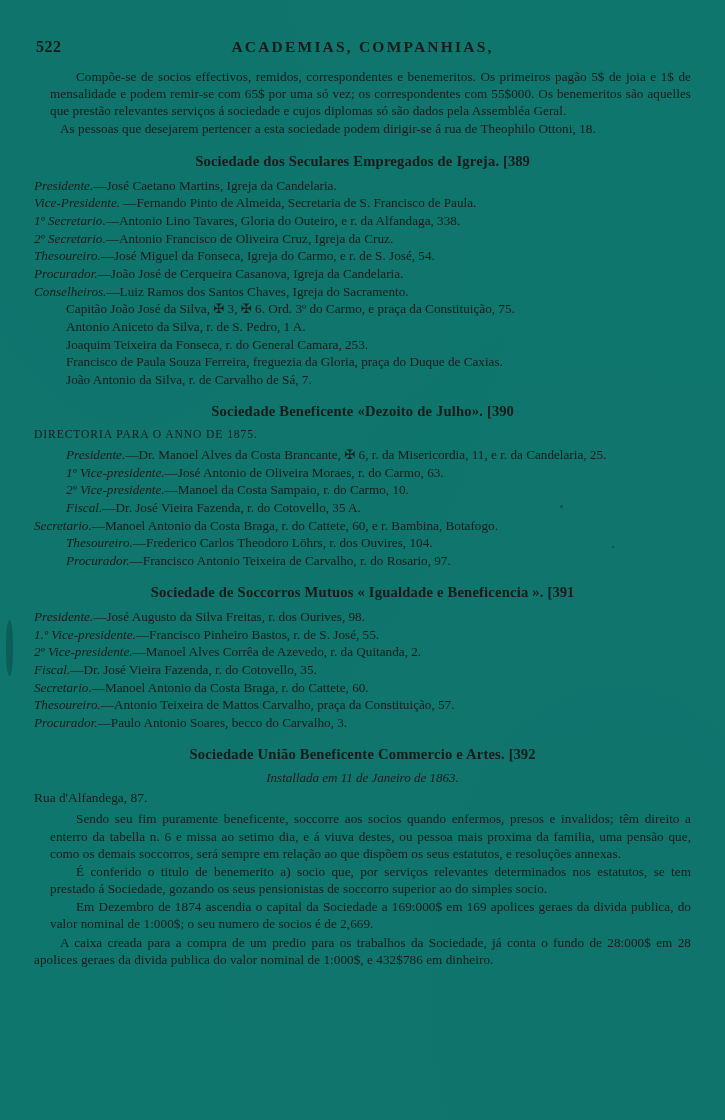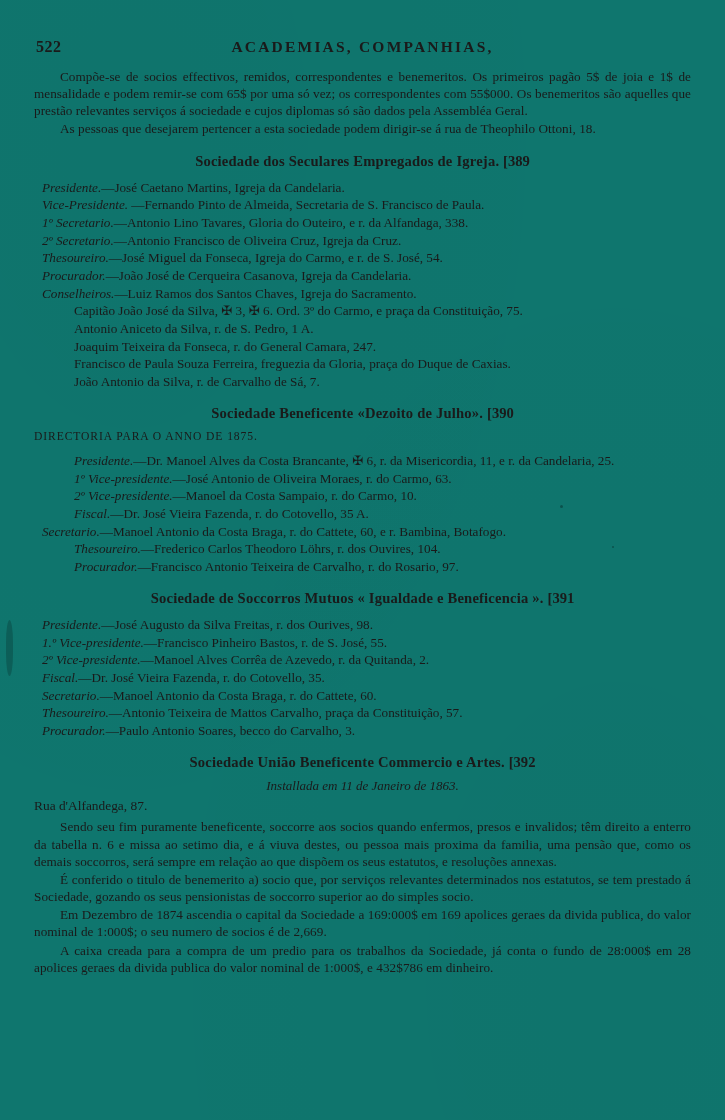--- a/index.html
+++ b/index.html
@@ -54,21 +54,21 @@
     font-size: 13.2px;
     line-height: 1.30;
   }
 
   p.para {
     margin: 0 0 0 0;
     text-align: justify;
     text-indent: 26px;
     letter-spacing: 0.05px;
   }
-  p.para.tight { margin-bottom: 1px; }
+  p.para.tight { margin-bottom: 1px; margin-left: 16px; }
 
   .sect-title {
     text-align: center;
     font-weight: bold;
     font-size: 14.6px;
     margin: 14px 0 6px 0;
     letter-spacing: 0.2px;
   }
   .sect-title .num {
     font-weight: bold;
@@ -87,21 +87,21 @@
     margin: 3px 0 2px 0;
   }
   .sub-center-plain {
     text-align: left;
     font-size: 13.4px;
     margin: 2px 0 4px 0;
   }
 
   ul.roster {
     list-style: none;
-    margin: 8px;
+    margin: 0;
     padding: 0;
   }
   ul.roster li {
     margin: 0 0 0.5px 0;
     padding-left: 20px;
     text-indent: -20px;
     white-space: normal;
   }
   ul.roster li.indent {
     padding-left: 32px;
@@ -155,21 +155,21 @@
     <ul class="roster">
       <li><span class="role">Presidente.</span><span>—José Caetano Martins, Igreja da Candelaria.</span></li>
       <li><span class="role">Vice-Presidente.</span><span> —Fernando Pinto de Almeida, Secretaria de S. Francisco de Paula.</span></li>
       <li><span class="role">1º Secretario.</span><span>—Antonio Lino Tavares, Gloria do Outeiro, e r. da Alfandaga, 338.</span></li>
       <li><span class="role">2º Secretario.</span><span>—Antonio Francisco de Oliveira Cruz, Igreja da Cruz.</span></li>
       <li><span class="role">Thesoureiro.</span><span>—José Miguel da Fonseca, Igreja do Carmo, e r. de S. José, 54.</span></li>
       <li><span class="role">Procurador.</span><span>—João José de Cerqueira Casanova, Igreja da Candelaria.</span></li>
       <li><span class="role">Conselheiros.</span><span>—Luiz Ramos dos Santos Chaves, Igreja do Sacramento.</span></li>
       <li class="indent">Capitão João José da Silva, ✠ 3, ✠ 6. Ord. 3º do Carmo, e praça da Constituição, 75.</li>
       <li class="indent">Antonio Aniceto da Silva, r. de S. Pedro, 1 A.</li>
-      <li class="indent">Joaquim Teixeira da Fonseca, r. do General Camara, 247.</li>
+      <li class="indent">Joaquim Teixeira da Fonseca, r. do General Camara, 253.</li>
       <li class="indent">Francisco de Paula Souza Ferreira, freguezia da Gloria, praça do Duque de Caxias.</li>
       <li class="indent">João Antonio da Silva, r. de Carvalho de Sá, 7.</li>
     </ul>
 
     <div class="sect-title">
       <span>Sociedade Beneficente «Dezoito de Julho».</span>
       <span class="num">[390</span>
     </div>
     <div class="sub-center">DIRECTORIA PARA O ANNO DE 1875.</div>
     <ul class="roster">

